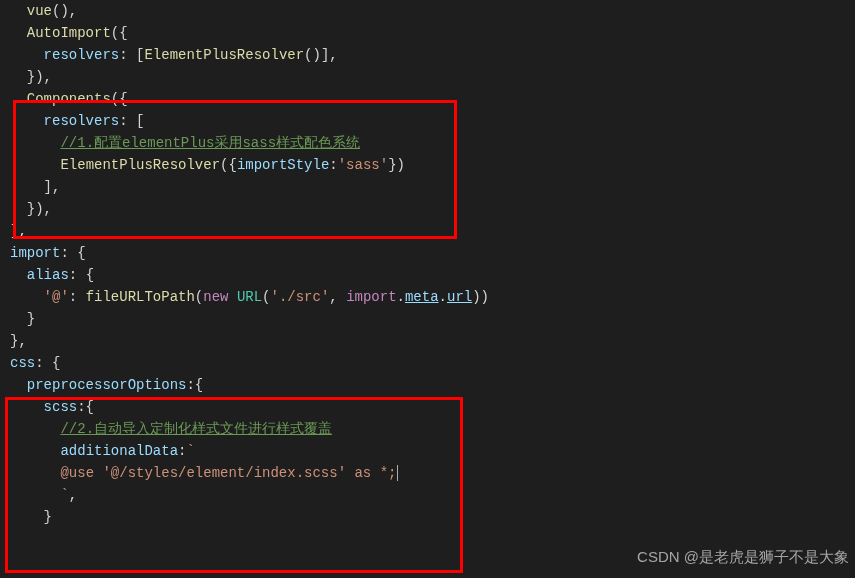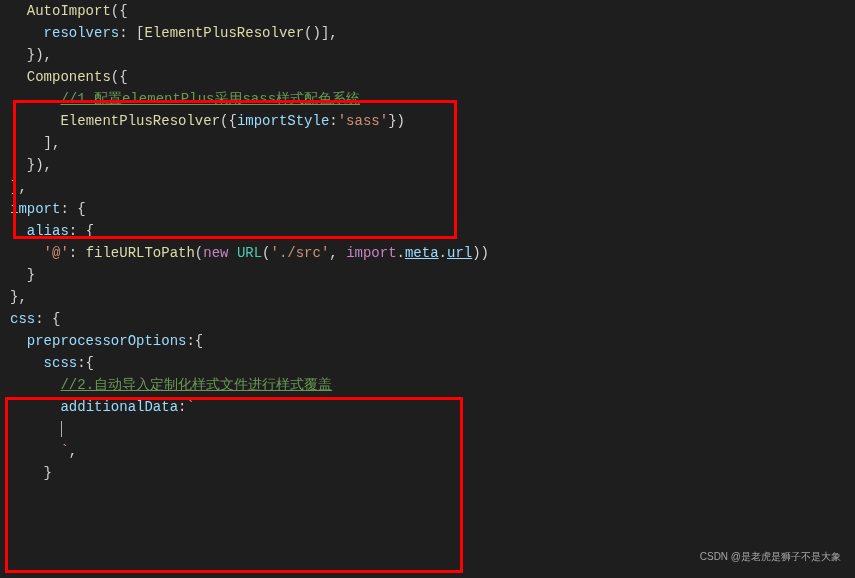--- a/index.html
+++ b/index.html
@@ -38,51 +38,53 @@
       display: inline-block;
       width: 1px;
       height: 16px;
       background: #aeafad;
       vertical-align: middle;
       margin-left: 1px;
     }
     .watermark {
       position: absolute;
       bottom: 10px;
-      right: 14px;
+      right: 6px;
       color: #bdbdbd;
       font-family: "Microsoft YaHei", sans-serif;
-      font-size: 10px;
+      font-size: 15px;
       opacity: 0.85;
     }
   </style>
 </head>
 <body>
 
 <div>
+<div class="code-line">  <span class="tk-func">vue</span><span class="tk-punct">(),</span></div>
 <div class="code-line">  <span class="tk-func">AutoImport</span><span class="tk-punct">({</span></div>
 <div class="code-line">    <span class="tk-prop">resolvers</span><span class="tk-punct">: [</span><span class="tk-func">ElementPlusResolver</span><span class="tk-punct">()],</span></div>
 <div class="code-line">  <span class="tk-punct">}),</span></div>
 <div class="code-line">  <span class="tk-func">Components</span><span class="tk-punct">({</span></div>
+<div class="code-line">    <span class="tk-prop">resolvers</span><span class="tk-punct">: [</span></div>
 <div class="code-line">      <span class="tk-comment">//1.配置elementPlus采用sass样式配色系统</span></div>
 <div class="code-line">      <span class="tk-func">ElementPlusResolver</span><span class="tk-punct">({</span><span class="tk-prop">importStyle</span><span class="tk-punct">:</span><span class="tk-string">'sass'</span><span class="tk-punct">})</span></div>
 <div class="code-line">    <span class="tk-punct">],</span></div>
 <div class="code-line">  <span class="tk-punct">}),</span></div>
 <div class="code-line"><span class="tk-punct">],</span></div>
 <div class="code-line"><span class="tk-prop">import</span><span class="tk-punct">: {</span></div>
 <div class="code-line">  <span class="tk-prop">alias</span><span class="tk-punct">: {</span></div>
 <div class="code-line">    <span class="tk-string">'@'</span><span class="tk-punct">: </span><span class="tk-func">fileURLToPath</span><span class="tk-punct">(</span><span class="tk-keyword">new</span><span> </span><span class="tk-class">URL</span><span class="tk-punct">(</span><span class="tk-string">'./src'</span><span class="tk-punct">, </span><span class="tk-keyword">import</span><span class="tk-punct">.</span><span class="tk-member">meta</span><span class="tk-punct">.</span><span class="tk-member">url</span><span class="tk-punct">))</span></div>
 <div class="code-line">  <span class="tk-punct">}</span></div>
 <div class="code-line"><span class="tk-punct">},</span></div>
 <div class="code-line"><span class="tk-prop">css</span><span class="tk-punct">: {</span></div>
 <div class="code-line">  <span class="tk-prop">preprocessorOptions</span><span class="tk-punct">:{</span></div>
 <div class="code-line">    <span class="tk-prop">scss</span><span class="tk-punct">:{</span></div>
 <div class="code-line">      <span class="tk-comment">//2.自动导入定制化样式文件进行样式覆盖</span></div>
 <div class="code-line">      <span class="tk-prop">additionalData</span><span class="tk-punct">:</span><span class="tk-string">`</span></div>
-<div class="code-line">      <span class="cursor"></span></div>
+<div class="code-line">      <span class="tk-string">@use '@/styles/element/index.scss' as *;</span><span class="cursor"></span></div>
 <div class="code-line">      <span class="tk-string">`</span><span class="tk-punct">,</span></div>
 <div class="code-line">    <span class="tk-punct">}</span></div>
 </div>
 
 <div class="red-box box1"></div>
 <div class="red-box box2"></div>
 
 <div class="watermark">CSDN @是老虎是狮子不是大象</div>
 
 </body></html>

